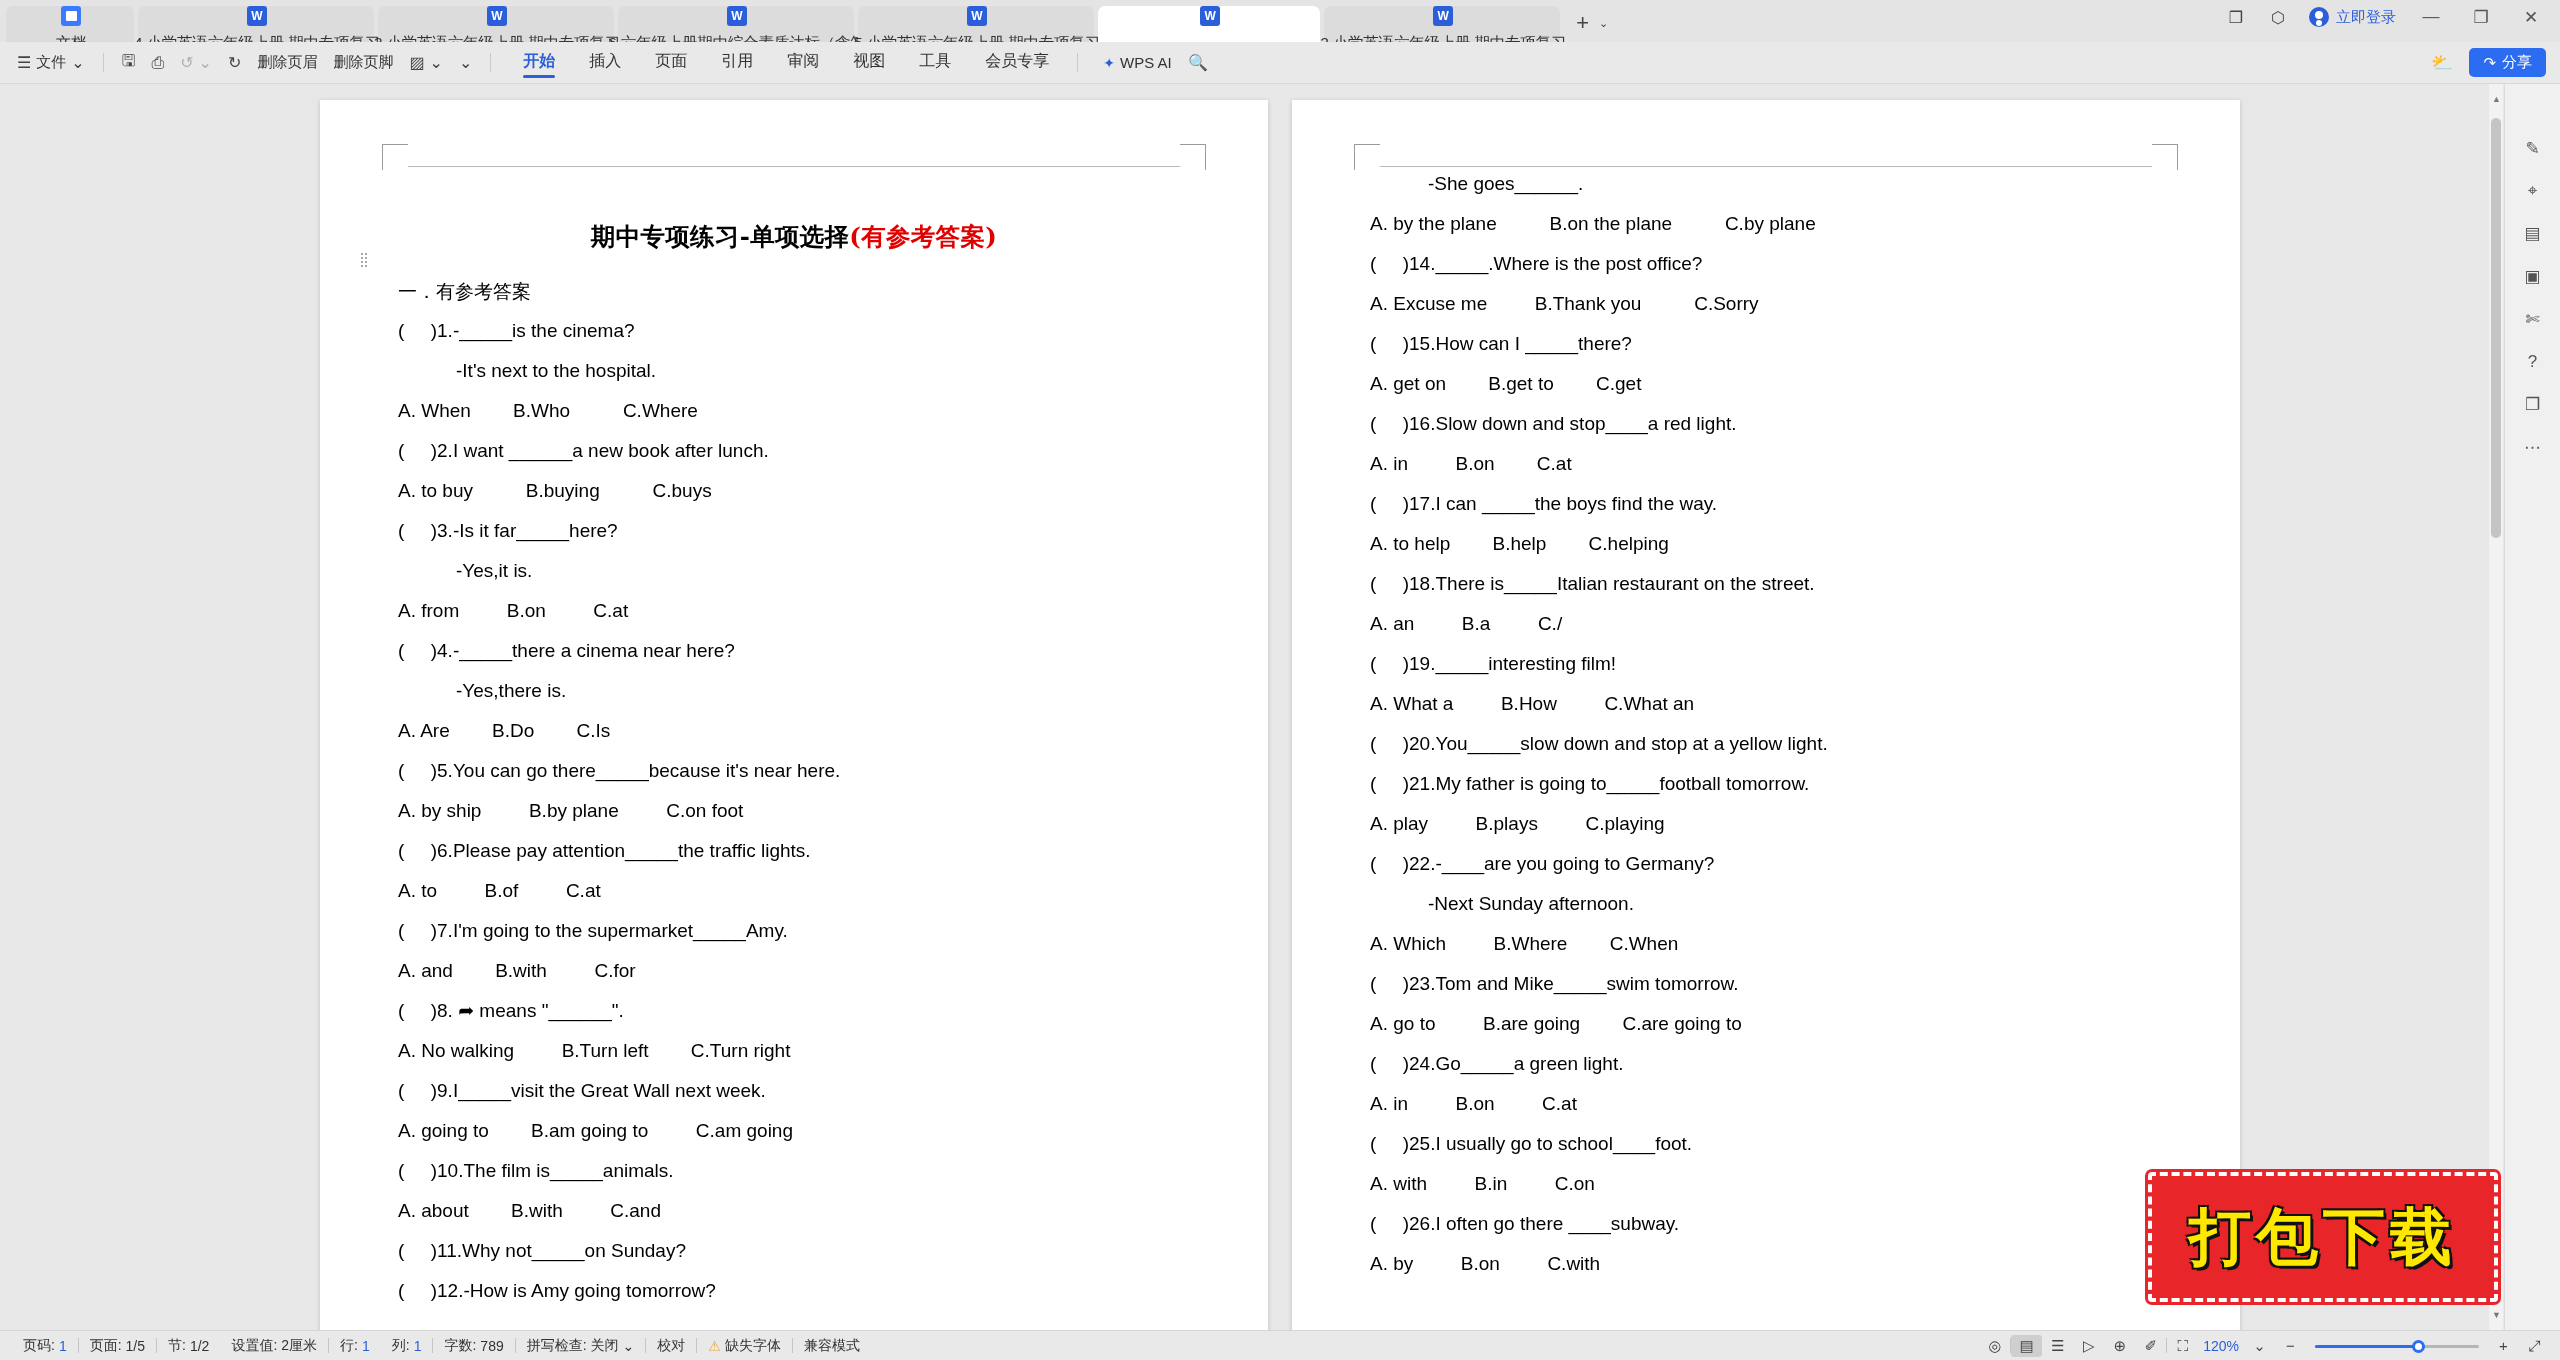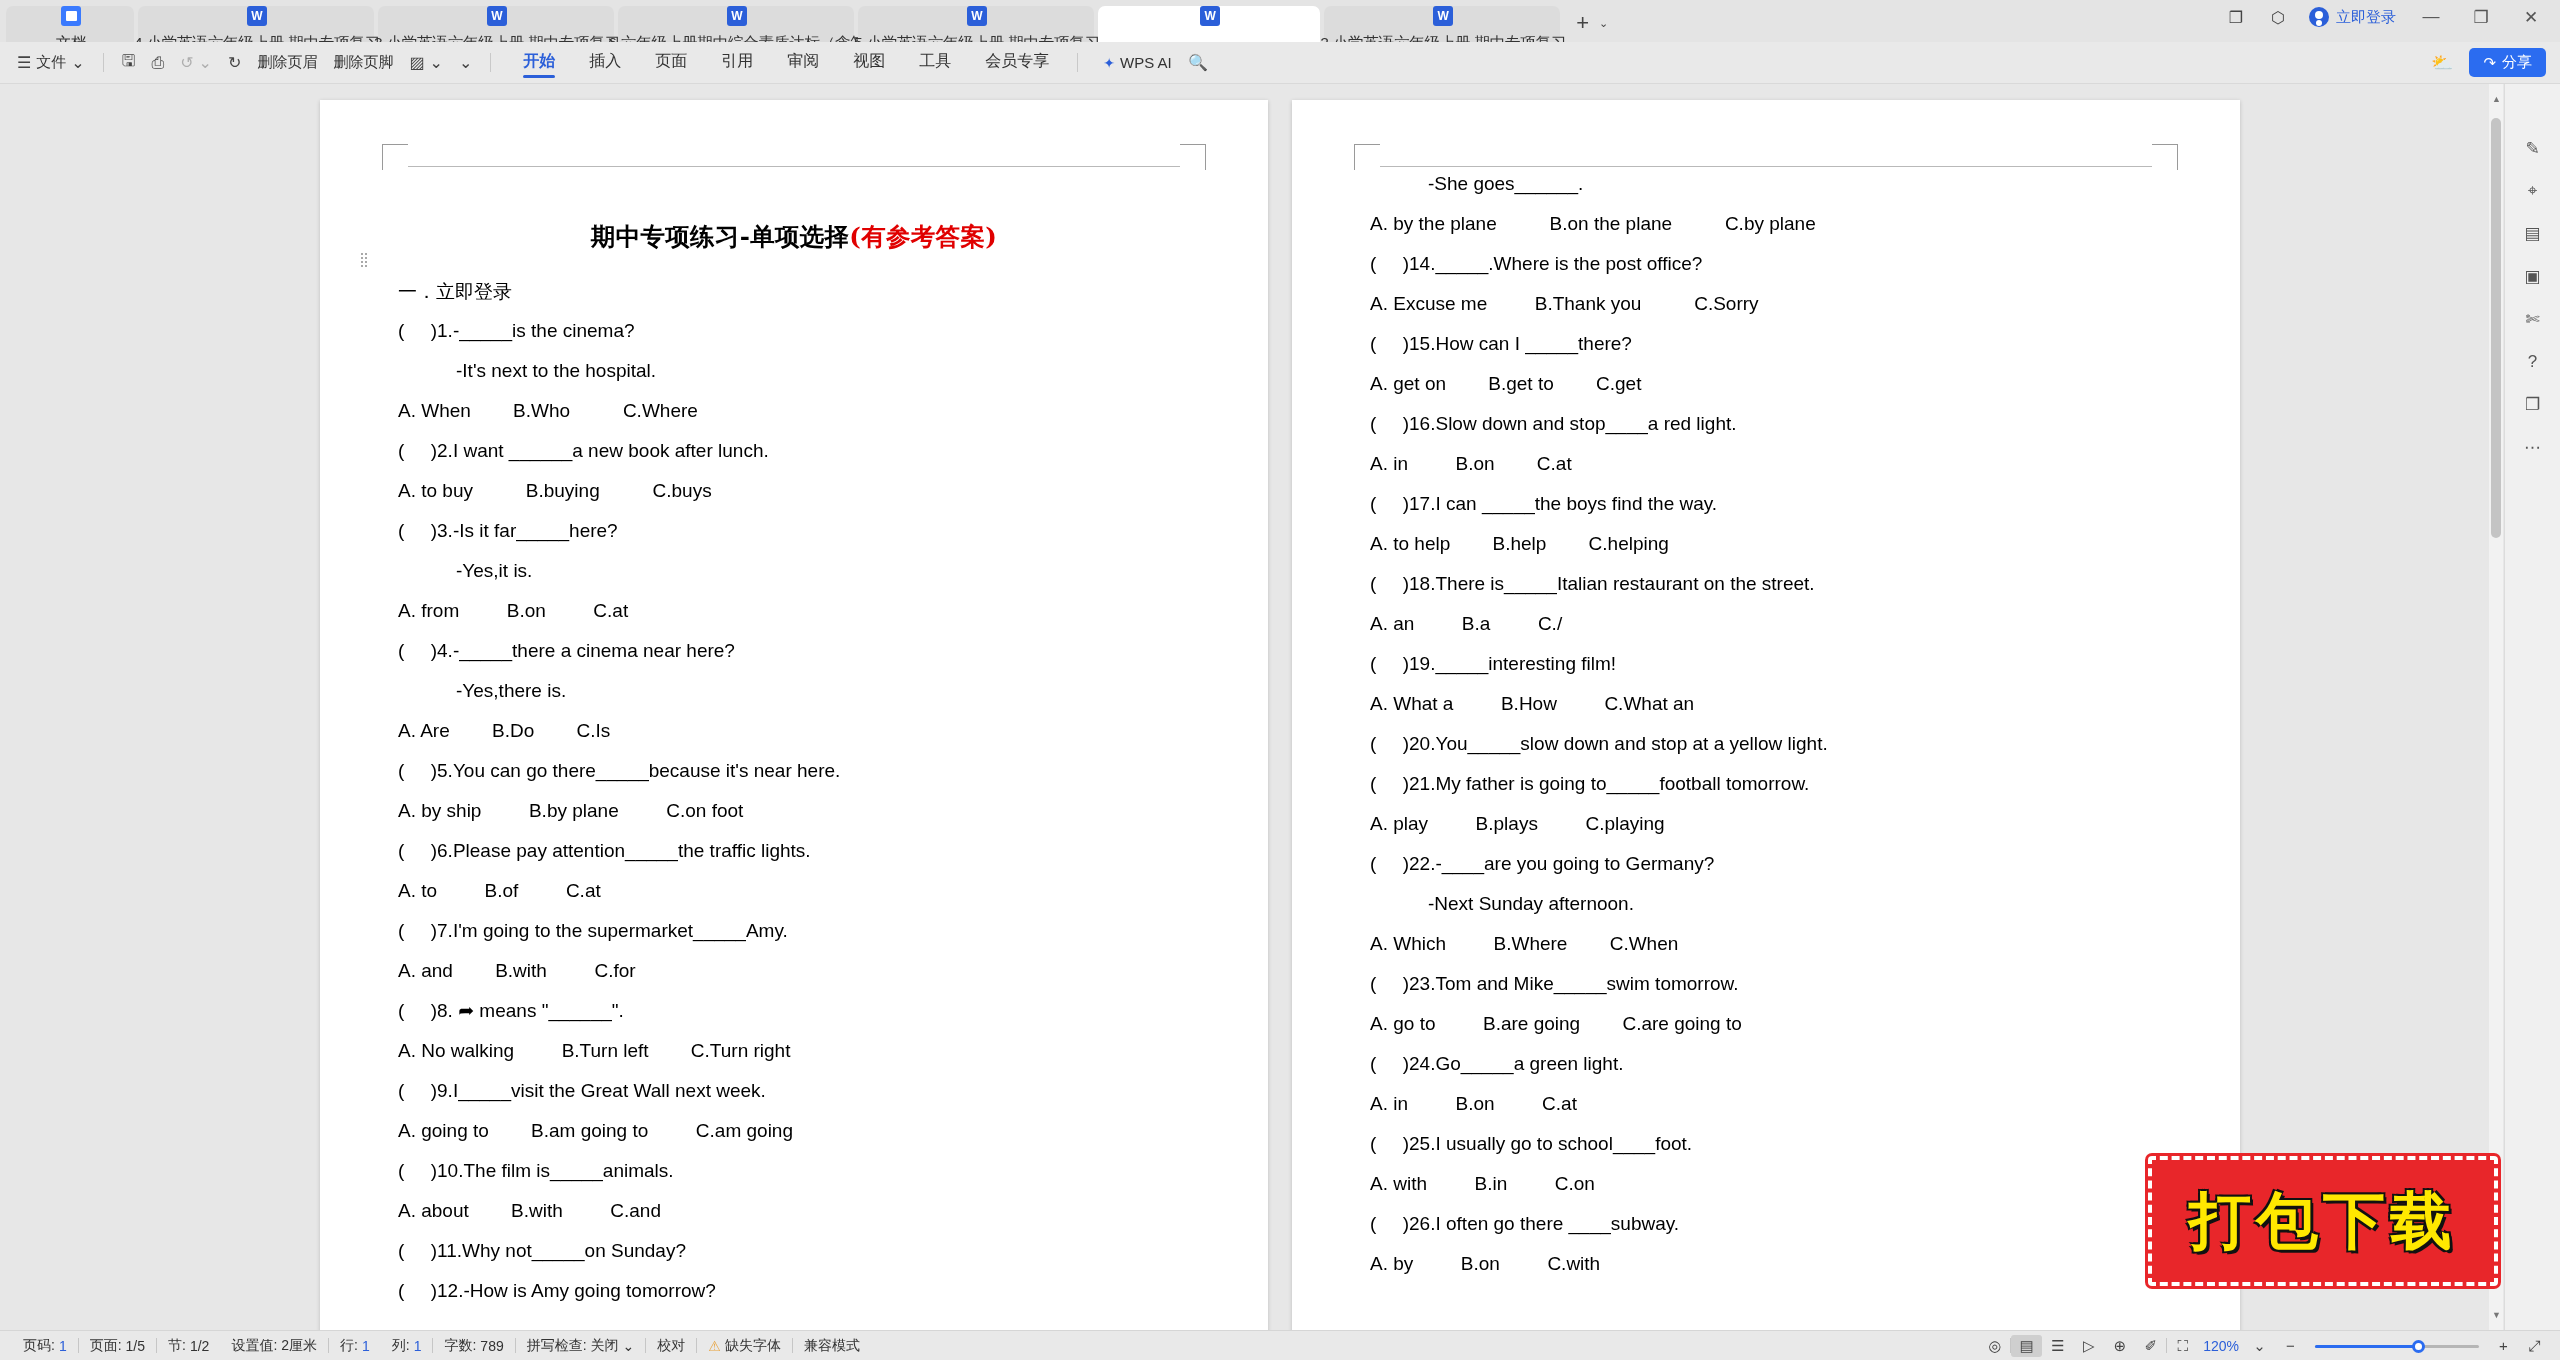--- a/index.html
+++ b/index.html
@@ -214,21 +214,21 @@
   }
   .scroll-thumb {
     position: absolute; right: 2px; top: 34px; width: 10px; height: 420px;
     background: #c4c4c4; border-radius: 5px;
   }
   .scroll-up, .scroll-down { position: absolute; right: 2px; font-size: 9px; color: #777; }
   .scroll-up { top: 10px; } .scroll-down { bottom: 10px; }
 
   
   .badge {
-    position: absolute; right: 62px; bottom: 44px;
+    position: absolute; right: 62px; bottom: 28px;
     width: 350px; height: 130px;
     background: #e8262a;
     border: 4px dashed #ffffff;
     border-radius: 4px;
     display: flex; align-items: center; justify-content: center;
     box-shadow: 0 0 0 3px #e8262a;
   }
   .badge-text {
     font-family: "DejaVu Serif", "Liberation Serif", serif;
     font-size: 62px; font-weight: bold; color: #ffe800;
@@ -385,21 +385,21 @@
     <div class="page">
       <div class="mk tl"></div>
       <div class="mk tr"></div>
       <div class="hdr-rule"></div>
       <div class="grip"></div>
 
       <div class="doc-body">
         <div class="doc-title">
           <span>期中专项练习-单项选择</span><span class="red">(有参考答案)</span>
         </div>
-        <div class="sec-head">一．立即登录</div>
+        <div class="sec-head">一．有参考答案</div>
 
         <div class="ln">(     )1.-_____is the cinema?</div>
         <div class="ln ind">-It's next to the hospital.</div>
         <div class="ln">A. When        B.Who          C.Where</div>
         <div class="ln">(     )2.I want ______a new book after lunch.</div>
         <div class="ln">A. to buy          B.buying          C.buys</div>
         <div class="ln">(     )3.-Is it far_____here?</div>
         <div class="ln ind">-Yes,it is.</div>
         <div class="ln">A. from         B.on         C.at</div>
         <div class="ln">(     )4.-_____there a cinema near here?</div>

